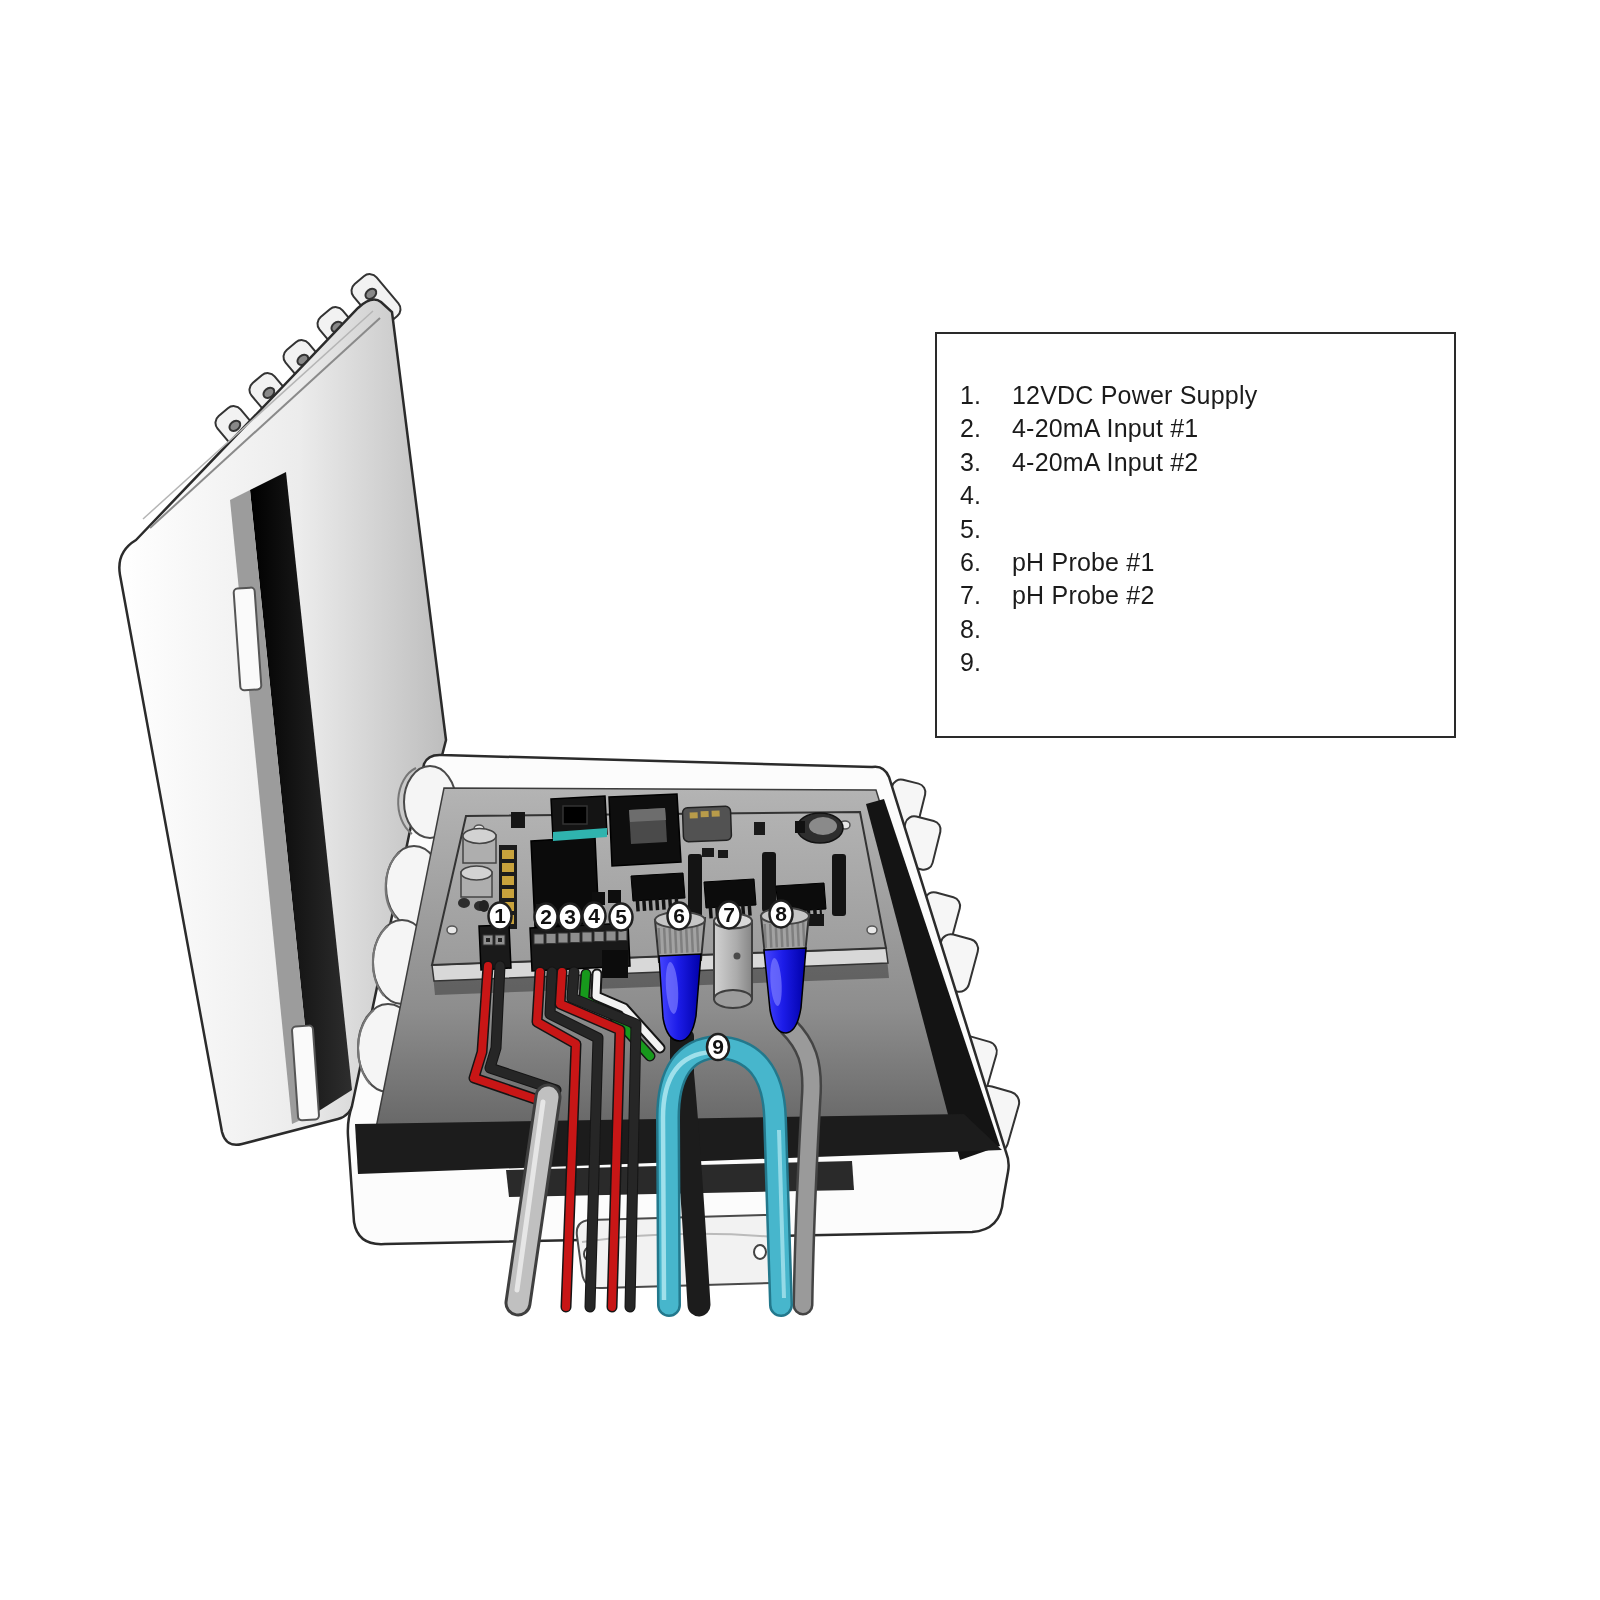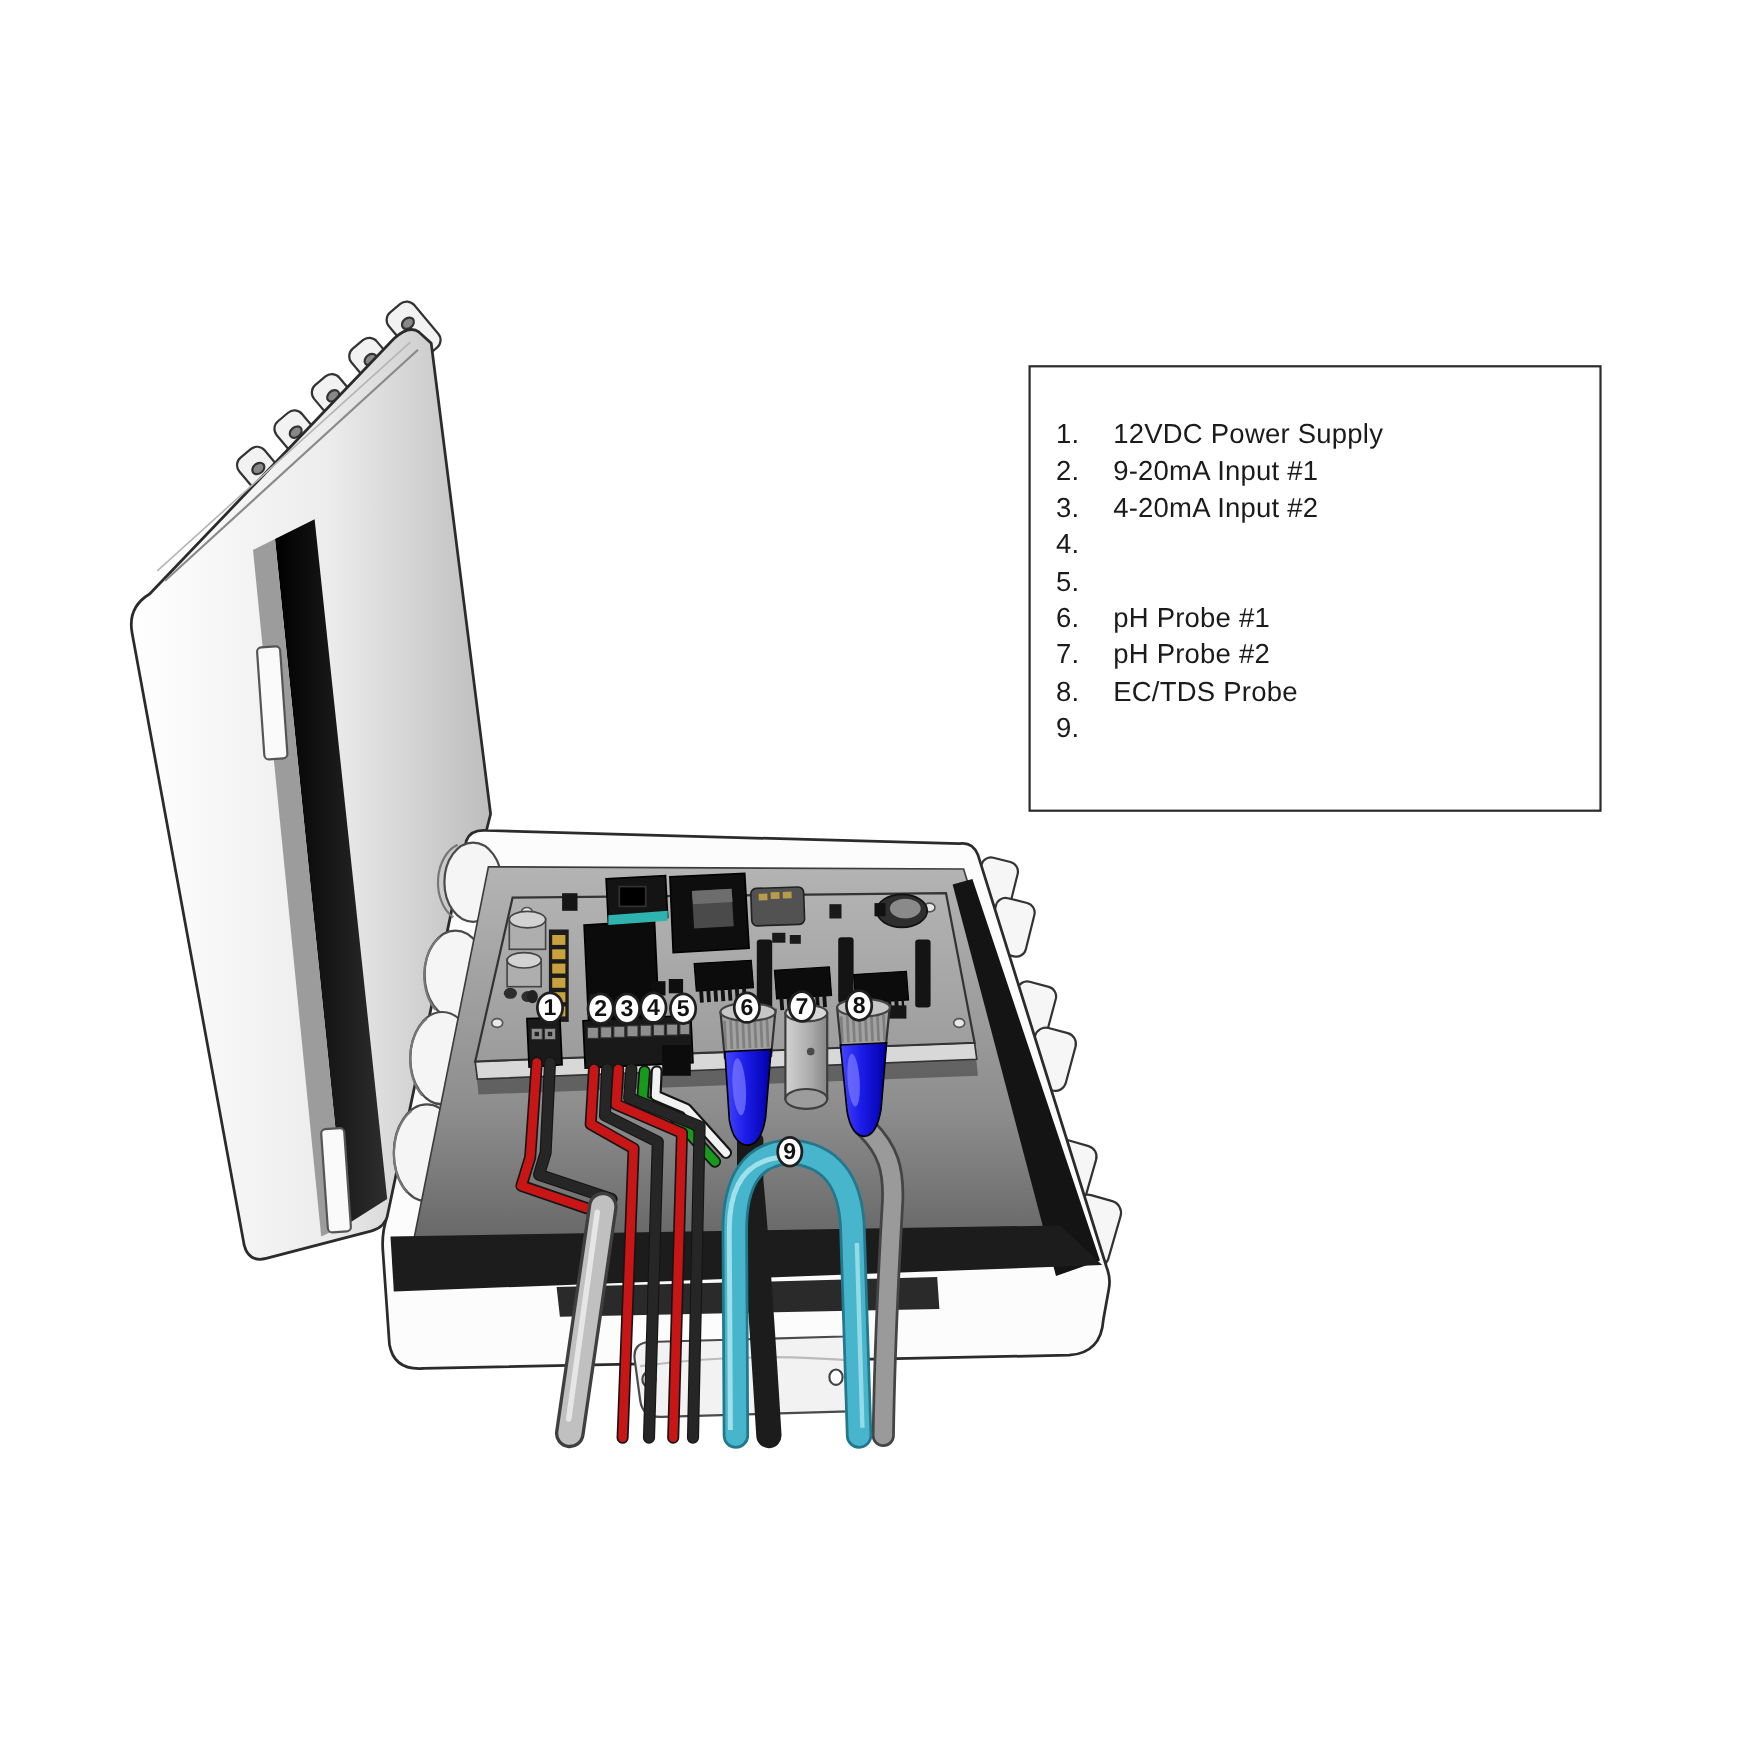--- a/index.html
+++ b/index.html
@@ -348,21 +348,21 @@
   </g>
 </svg>
 
   <div class="legend">
     <div class="legend-row">
         <span class="legend-num">1.</span>
         <span class="legend-label">12VDC Power Supply</span>
       </div>
     <div class="legend-row">
         <span class="legend-num">2.</span>
-        <span class="legend-label">9-20mA Input #1</span>
+        <span class="legend-label">4-20mA Input #1</span>
       </div>
     <div class="legend-row">
         <span class="legend-num">3.</span>
         <span class="legend-label">4-20mA Input #2</span>
       </div>
     <div class="legend-row">
         <span class="legend-num">4.</span>
       </div>
     <div class="legend-row">
         <span class="legend-num">5.</span>
@@ -370,20 +370,19 @@
     <div class="legend-row">
         <span class="legend-num">6.</span>
         <span class="legend-label">pH Probe #1</span>
       </div>
     <div class="legend-row">
         <span class="legend-num">7.</span>
         <span class="legend-label">pH Probe #2</span>
       </div>
     <div class="legend-row">
         <span class="legend-num">8.</span>
-        <span class="legend-label">EC/TDS Probe</span>
       </div>
     <div class="legend-row">
         <span class="legend-num">9.</span>
       </div>
   </div>
 
 </div>
 
 </body></html>

